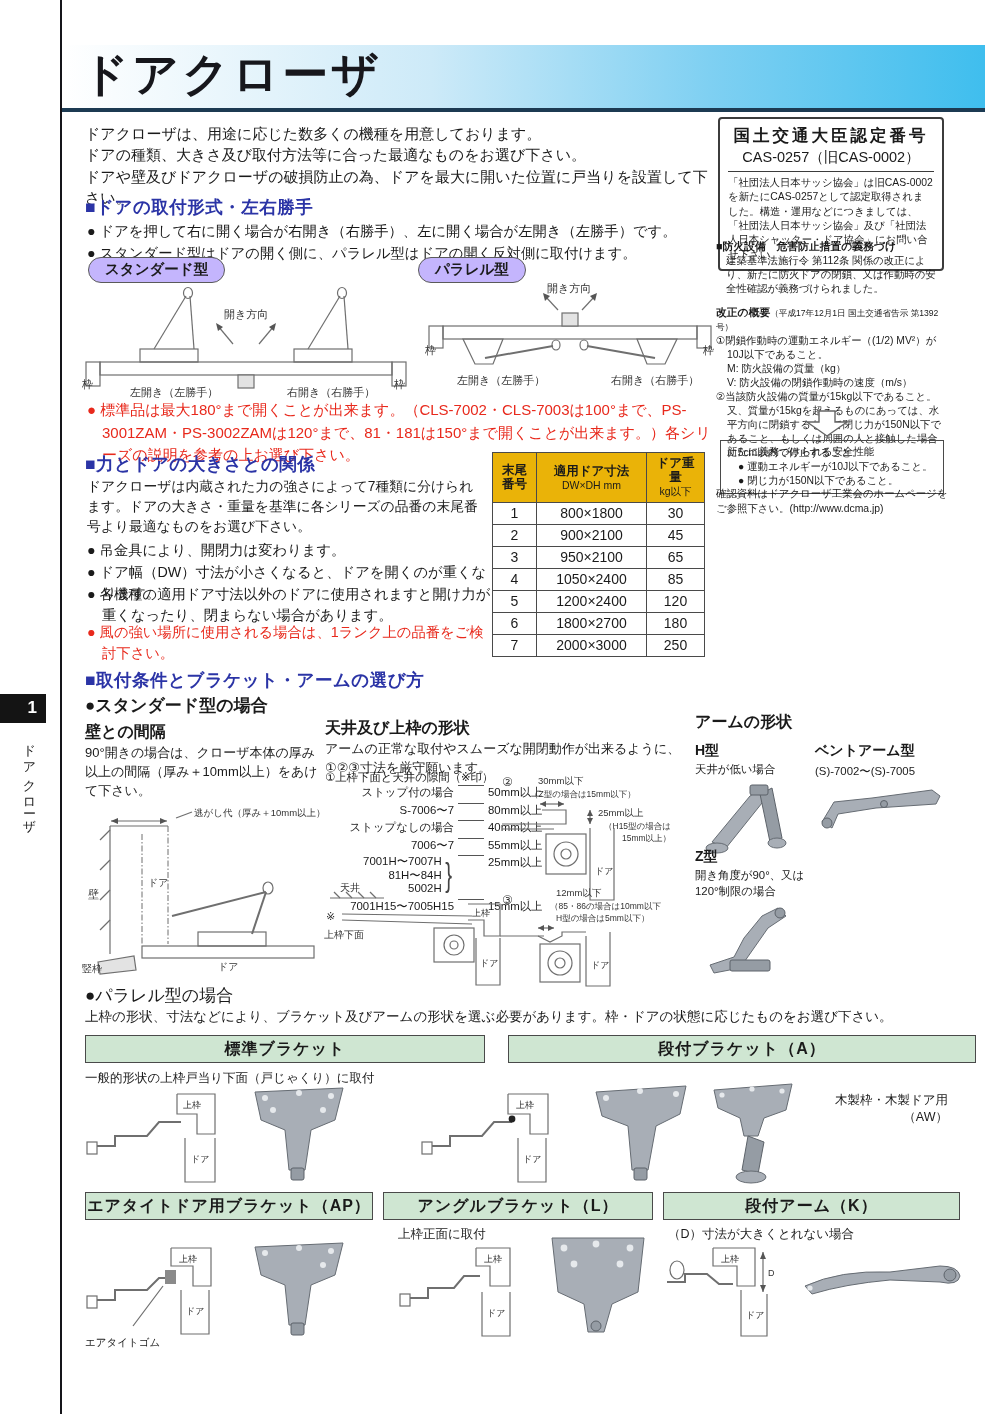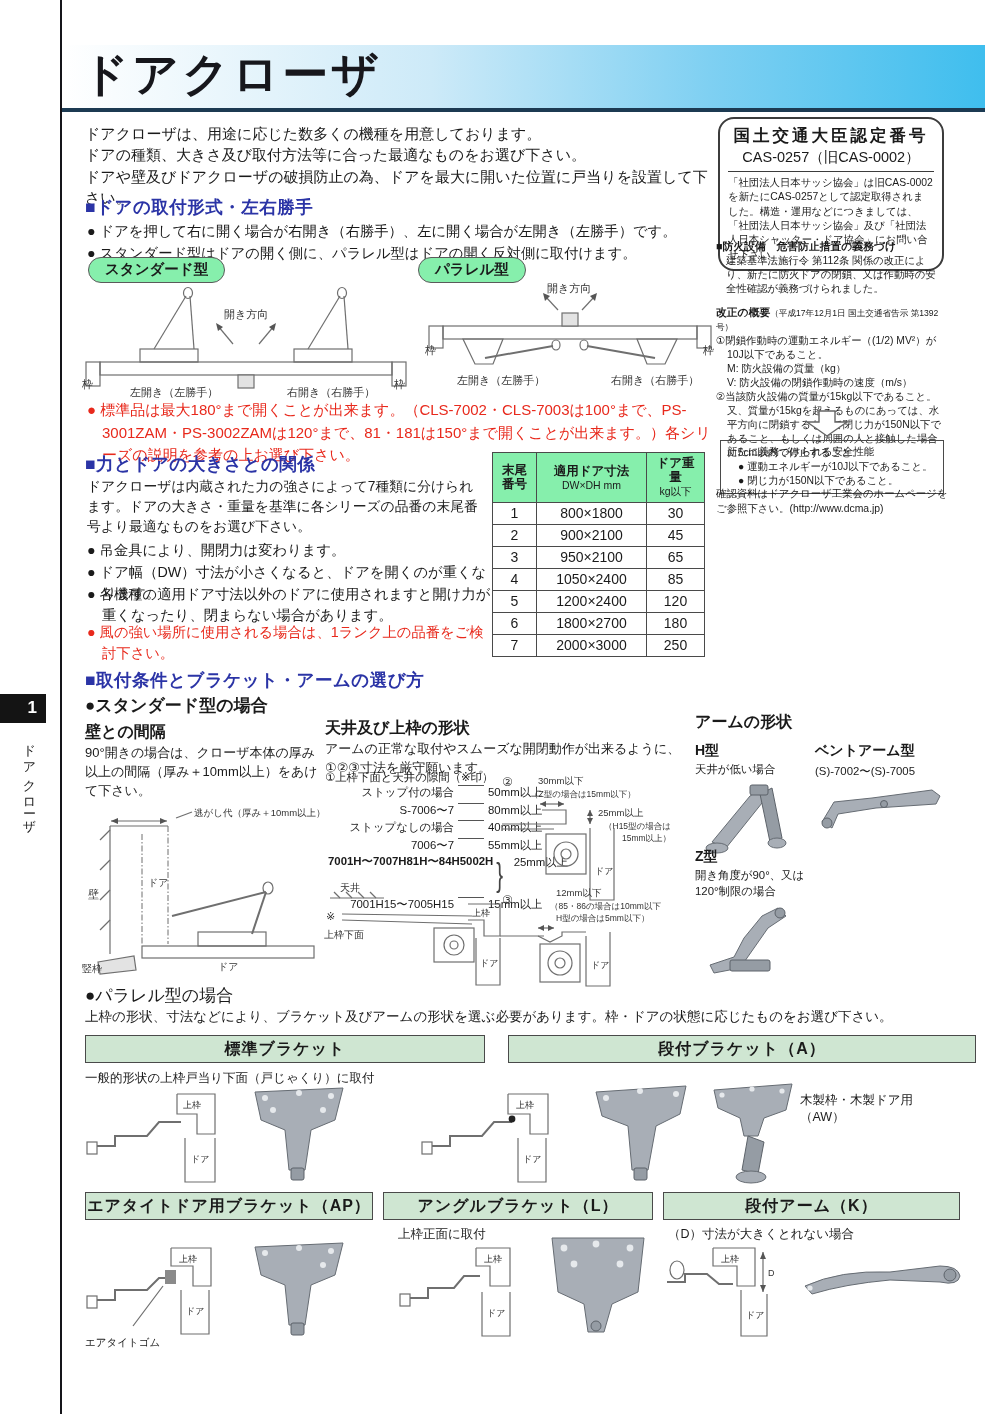--- a/index.html
+++ b/index.html
@@ -11,57 +11,57 @@
 .abs { position:absolute; }
 .vline { left:60px; top:0; width:2px; height:1414px; background:#15151a; }
 
 .hdr { left:62px; top:45px; width:923px; height:67px;
   background:linear-gradient(90deg,#ffffff 0%,#cdeaf8 40%,#7fd0f2 70%,#3fbeee 100%);
   border-bottom:4px solid #1c3a52; }
 .hdr-title { position:absolute; left:20px; bottom:2px; font-size:46px; font-weight:bold; letter-spacing:3px; color:#17171c; }
 
 .intro { left:85px; top:123px; width:625px; font-size:15px; line-height:1.42; }
 
-.cert { left:718px; top:117px; width:226px; border:2px solid #3c3c3c; border-radius:16px; padding:6px 8px 7px; background:#fff; }
+.cert { left:718px; top:117px; width:226px; border:2px solid #3c3c3c; border-radius:4px; padding:6px 8px 7px; background:#fff; }
 .cert-t { text-align:center; font-size:16.5px; font-weight:bold; letter-spacing:3px; }
 .cert-c { text-align:center; font-size:14.5px; font-weight:normal; margin-top:1px; padding-bottom:4px; border-bottom:1.5px solid #3c3c3c; }
 .cert-b { font-size:10.4px; line-height:1.38; margin-top:4px; }
 
 .fire { left:716px; top:239px; width:230px; font-size:10.4px; line-height:1.35; }
 .fire-h { font-weight:bold; font-size:10.8px; }
 .fire-ind { padding-left:10px; }
 .rev { margin-top:9px; }
 .rev b { font-size:10.8px; }
 .rev small { font-size:8.6px; }
 .hang { padding-left:11px; text-indent:-11px; }
 .sub-ind { padding-left:11px; }
 .safety-box { left:720px; top:440px; width:224px; border:1.5px solid #4a4a4a; padding:4px 6px; font-size:10.4px; line-height:1.4; }
 .fire-foot { left:716px; top:487px; width:232px; font-size:10.4px; line-height:1.4; }
 
 .blue-h { color:#2b34a6; font-weight:bold; font-size:17.5px; letter-spacing:0.5px; }
 .bullet { padding-left:15px; text-indent:-15px; }
 .b14 { font-size:14.3px; line-height:1.5; }
 .red { color:#e8291c; }
 
-.badge { display:inline-block; background:#86efac; border:1.2px solid #5a5a5a; border-radius:13px;
+.badge { display:inline-block; background:#c4b5fd; border:1.2px solid #5a5a5a; border-radius:13px;
   padding:2px 16px 3px; font-size:14.5px; font-weight:bold; }
 
 .size-table { border-collapse:collapse; background:#fff; }
 .size-table th, .size-table td { border:1.3px solid #4a4a4a; text-align:center; }
-.size-table th { background:#86efac; font-weight:bold; padding:3px 6px; }
+.size-table th { background:#eab308; font-weight:bold; padding:3px 6px; }
 .size-table td { font-size:14px; padding:2.5px 6px; }
 .th1 { font-size:12.5px; line-height:1.15; }
 .th2 { font-size:10.5px; font-weight:normal; }
 
 .dims { width:222px; font-size:11.4px; }
 .dim-row { display:flex; align-items:flex-start; margin-bottom:2.5px; }
 .dim-l { flex:1; text-align:right; white-space:nowrap; }
 .dim-line { width:26px; border-top:1.3px solid #555; margin:0 4px; }
 .dim-v { width:62px; white-space:nowrap; }
-.multi { display:flex; flex-direction:row; line-height:1.2;font-weight:bold; }
+.multi { display:flex; flex-direction:column; line-height:1.2; }
 .multi span { text-align:right; }
 .brace { font-size:34px; font-weight:200; color:#444; transform:scaleX(.6); margin-left:1px; }
 .b16 { font-size:16px; font-weight:bold; }
 .b14b { font-size:14px; font-weight:bold; }
 .t13 { font-size:13px; line-height:1.45; }
 .t12 { font-size:12.5px; }
 .t11 { font-size:11.4px; line-height:1.4; }
 
 .gbar { background:#cfe6d2; border:1.3px solid #4a4a4a; height:28px; display:flex; align-items:center; justify-content:center;
   font-size:16px; font-weight:bold; letter-spacing:1px; }
@@ -399,21 +399,21 @@
     <rect class="photo2" x="30" y="60" width="40" height="11" rx="2"></rect>
     <circle class="photo2" cx="80" cy="13" r="5"></circle>
   </svg>
 
   <div class="abs" style="left:85px;top:984px;font-size:17px;font-weight:normal">●パラレル型の場合</div>
   <div class="abs" style="left:85px;top:1008px;width:885px;font-size:13.5px">上枠の形状、寸法などにより、ブラケット及びアームの形状を選ぶ必要があります。枠・ドアの状態に応じたものをお選び下さい。</div>
 
   <div class="abs gbar" style="left:85px;top:1035px;width:400px">標準ブラケット</div>
   <div class="abs gbar" style="left:508px;top:1035px;width:468px">段付ブラケット（A）</div>
   <div class="abs t12" style="left:85px;top:1070px">一般的形状の上枠戸当り下面（戸じゃくり）に取付</div>
-  <div class="abs t12" style="left:800px;top:1092px;width:165px;text-align:left;line-height:1.35">
+  <div class="abs t12" style="left:783px;top:1092px;width:165px;text-align:right;line-height:1.35">
     <div>木製枠・木製ドア用</div>
     <div>（AW）</div>
   </div>
 
   <svg class="abs" style="left:85px;top:1086px" width="150" height="98" viewBox="0 0 150 98">
     <rect class="ln" x="2" y="56" width="10" height="12"></rect>
     <polyline class="ln2" points="12,60 30,60 30,50 62,50 74,36 96,36"></polyline>
     <polyline class="ln" points="92,8 130,8 130,48 112,48 112,28 92,28 92,8"></polyline>
     <text x="98" y="22" font-size="9">上枠</text>
     <polyline class="ln" points="100,52 100,96 130,96 130,52"></polyline>

